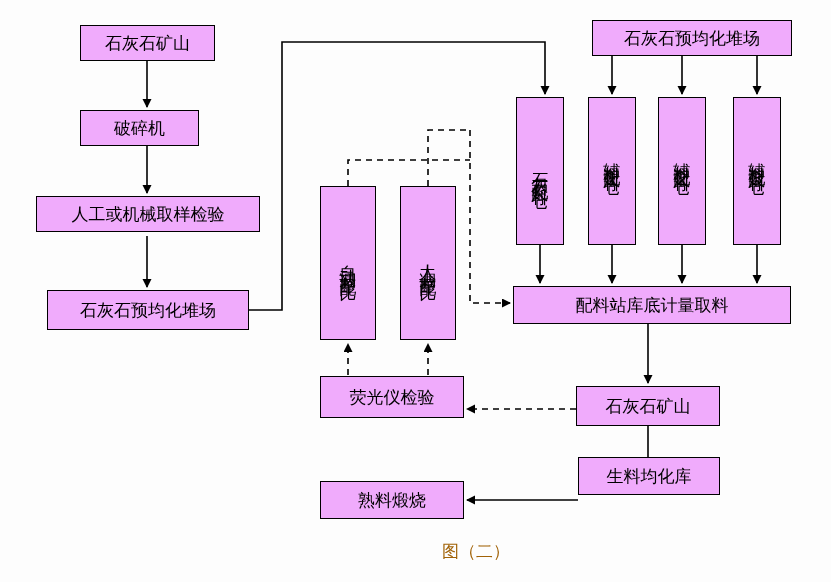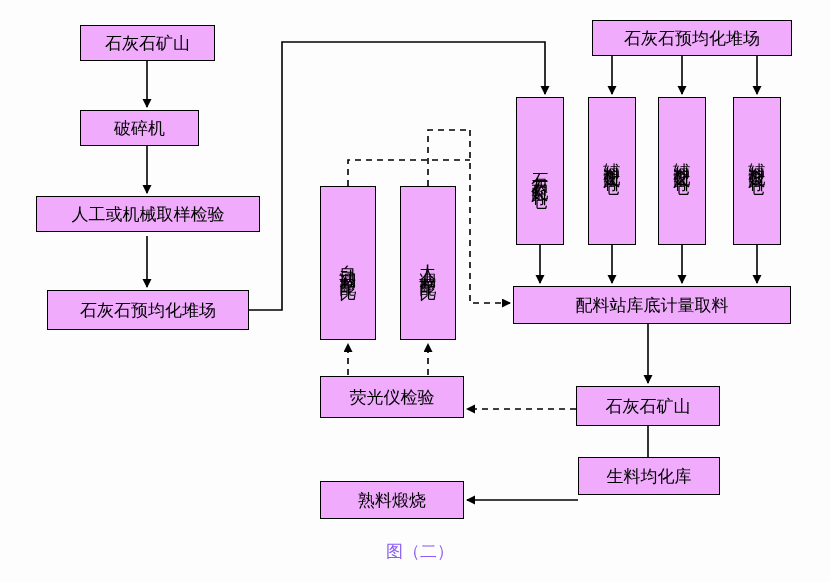--- a/index.html
+++ b/index.html
@@ -26,23 +26,23 @@
     white-space: nowrap;
   }
   .node.vert {
     writing-mode: vertical-rl;
     text-orientation: upright;
     letter-spacing: 4px;
     white-space: normal;
   }
   .caption {
     position: absolute;
-    color: #8b5cf6;
+    color: #a16207;
     font-size: 17px;
-    text-align: center;
+    text-align: right;
   }
   svg.wires {
     position: absolute;
     left: 0; top: 0;
     width: 831px; height: 582px;
     pointer-events: none;
   }
   svg.wires path {
     fill: none;
     stroke: #000;

